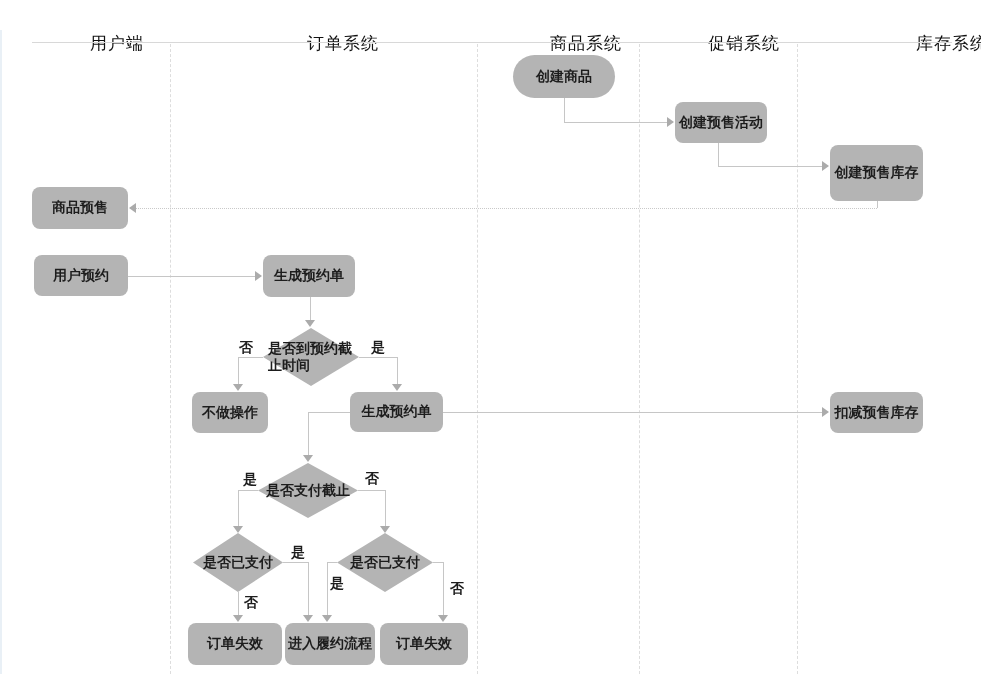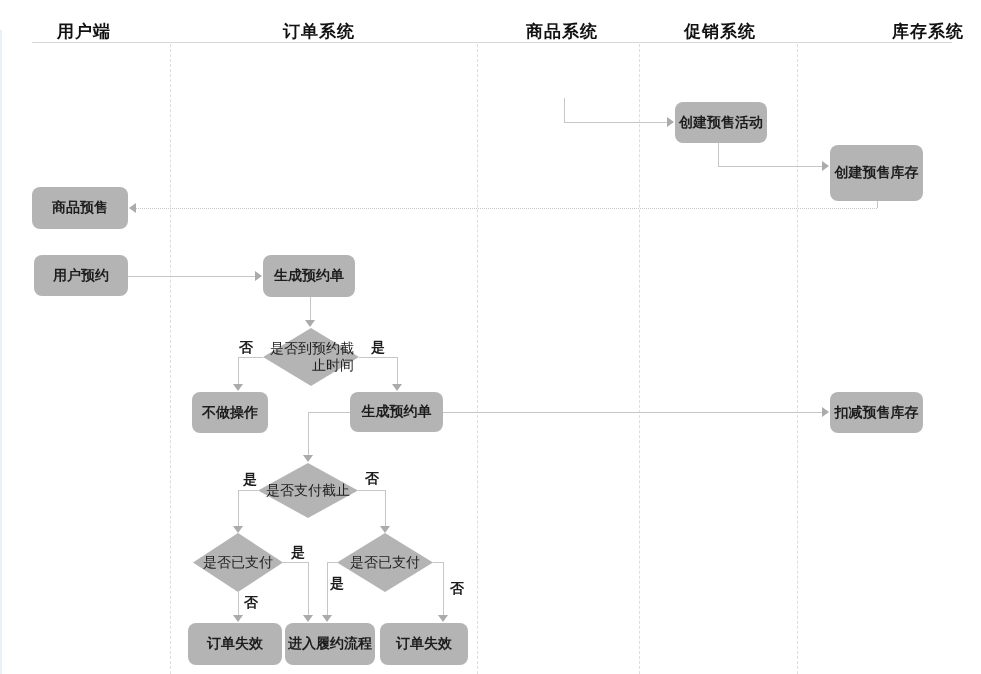--- a/index.html
+++ b/index.html
@@ -6,25 +6,26 @@
   .canvas{
     position:relative;
     width:981px;height:674px;
     background:#ffffff;
     font-family:"Liberation Sans","DejaVu Sans",sans-serif;
     overflow:hidden;
   }
   .lane-header{
     position:absolute;
     width:120px;
-    text-align:center;
+    text-align:right;
     font-size:17px;
-    font-weight:bold;
+    font-weight:normal;
     color:var(--header-text,#111);
     letter-spacing:1px;
+    margin-top:12px;
   }
   .header-underline{
     position:absolute;
     height:1px;
     background:#d8d8d8;
   }
   .lane-divider{
     position:absolute;
     width:0;
     border-left:1px dashed var(--lane-divider,#ddd);
@@ -45,22 +46,22 @@
   }
   .pill{border-radius:22px;}
   .diamond-shape{
     position:absolute;
     background:var(--node-fill,#b4b4b4);
     clip-path:polygon(50% 0,100% 50%,50% 100%,0 50%);
   }
   .diamond-label{
     position:absolute;
     display:flex;align-items:center;justify-content:center;
-    text-align:right;
-    font-size:14px;font-weight:normal;
+    text-align:left;
+    font-size:14px;font-weight:bold;
     color:var(--node-text,#1d1d1d);
     line-height:1.2;
   }
   .hline{position:absolute;height:1px;background:var(--connector,#c6c6c6);}
   .vline{position:absolute;width:1px;background:var(--connector,#c6c6c6);}
   .dotted{background:none;height:0;border-top:1px dotted #c9c9c9;}
   .arr{position:absolute;width:0;height:0;border:5px solid transparent;}
   .arr-r{border-left:7px solid var(--arrow,#ababab);border-right:0;}
   .arr-l{border-right:7px solid var(--arrow,#ababab);border-left:0;}
   .arr-d{border-top:7px solid var(--arrow,#ababab);border-bottom:0;}
@@ -142,20 +143,23 @@
   <div class="arr arr-d" style="left:303px;top:615px;"></div>
 
   <div class="hline" style="left:327px;top:562px;width:10px;"></div>
   <div class="vline" style="left:327px;top:562px;height:54px;"></div>
   <div class="arr arr-d" style="left:322px;top:615px;"></div>
 
   <div class="hline" style="left:433px;top:562px;width:10px;"></div>
   <div class="vline" style="left:443px;top:562px;height:54px;"></div>
   <div class="arr arr-d" style="left:438px;top:615px;"></div>
 
+  <div class="node pill" style="left:513px;top:55px;width:102px;height:43px;">
+    <span>创建商品</span>
+  </div>
   <div class="node" style="left:675px;top:102px;width:92px;height:41px;">
     <span>创建预售活动</span>
   </div>
   <div class="node" style="left:830px;top:145px;width:93px;height:56px;">
     <span>创建预售库存</span>
   </div>
   <div class="node" style="left:34px;top:255px;width:94px;height:41px;">
     <span>用户预约</span>
   </div>
   <div class="node" style="left:32px;top:187px;width:96px;height:42px;">

